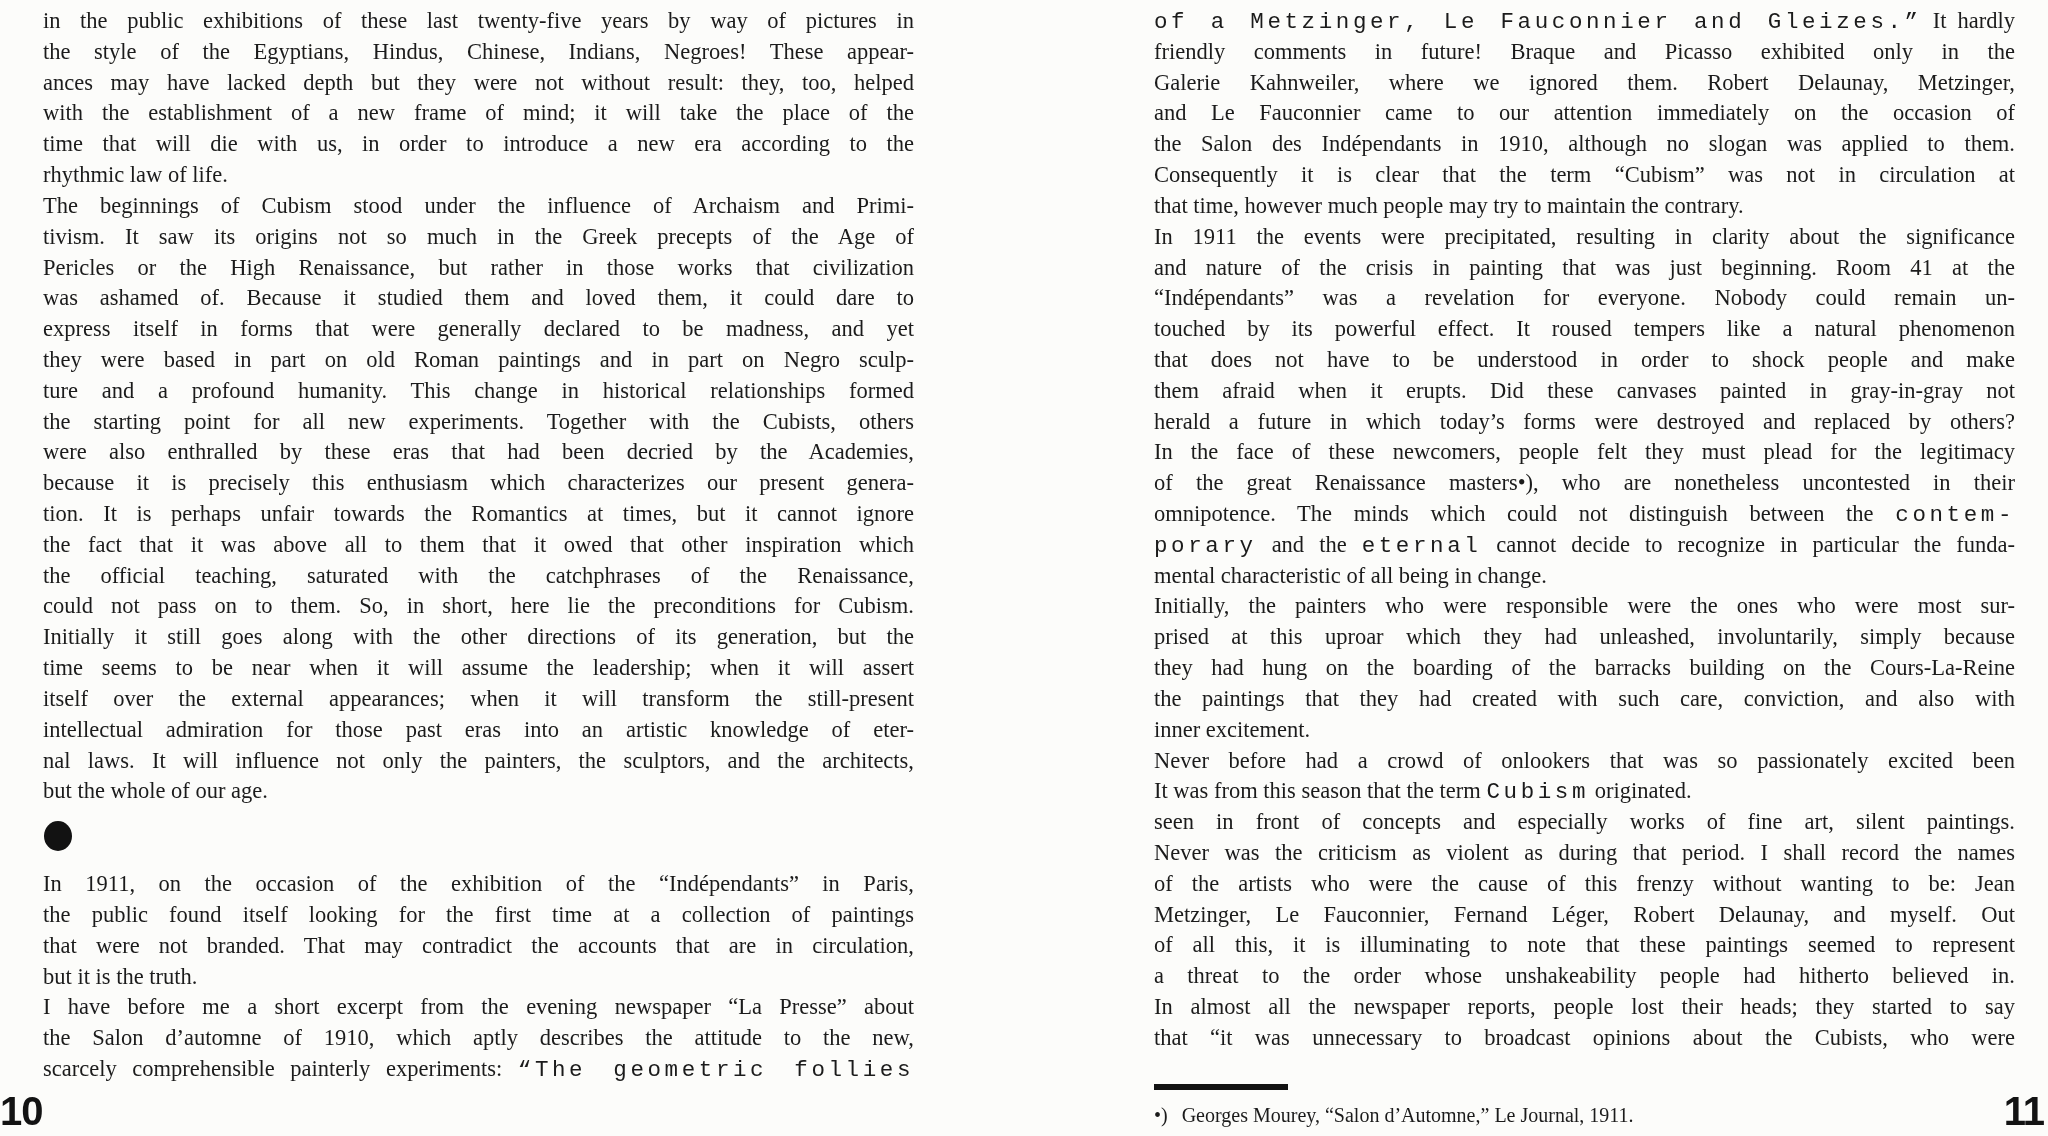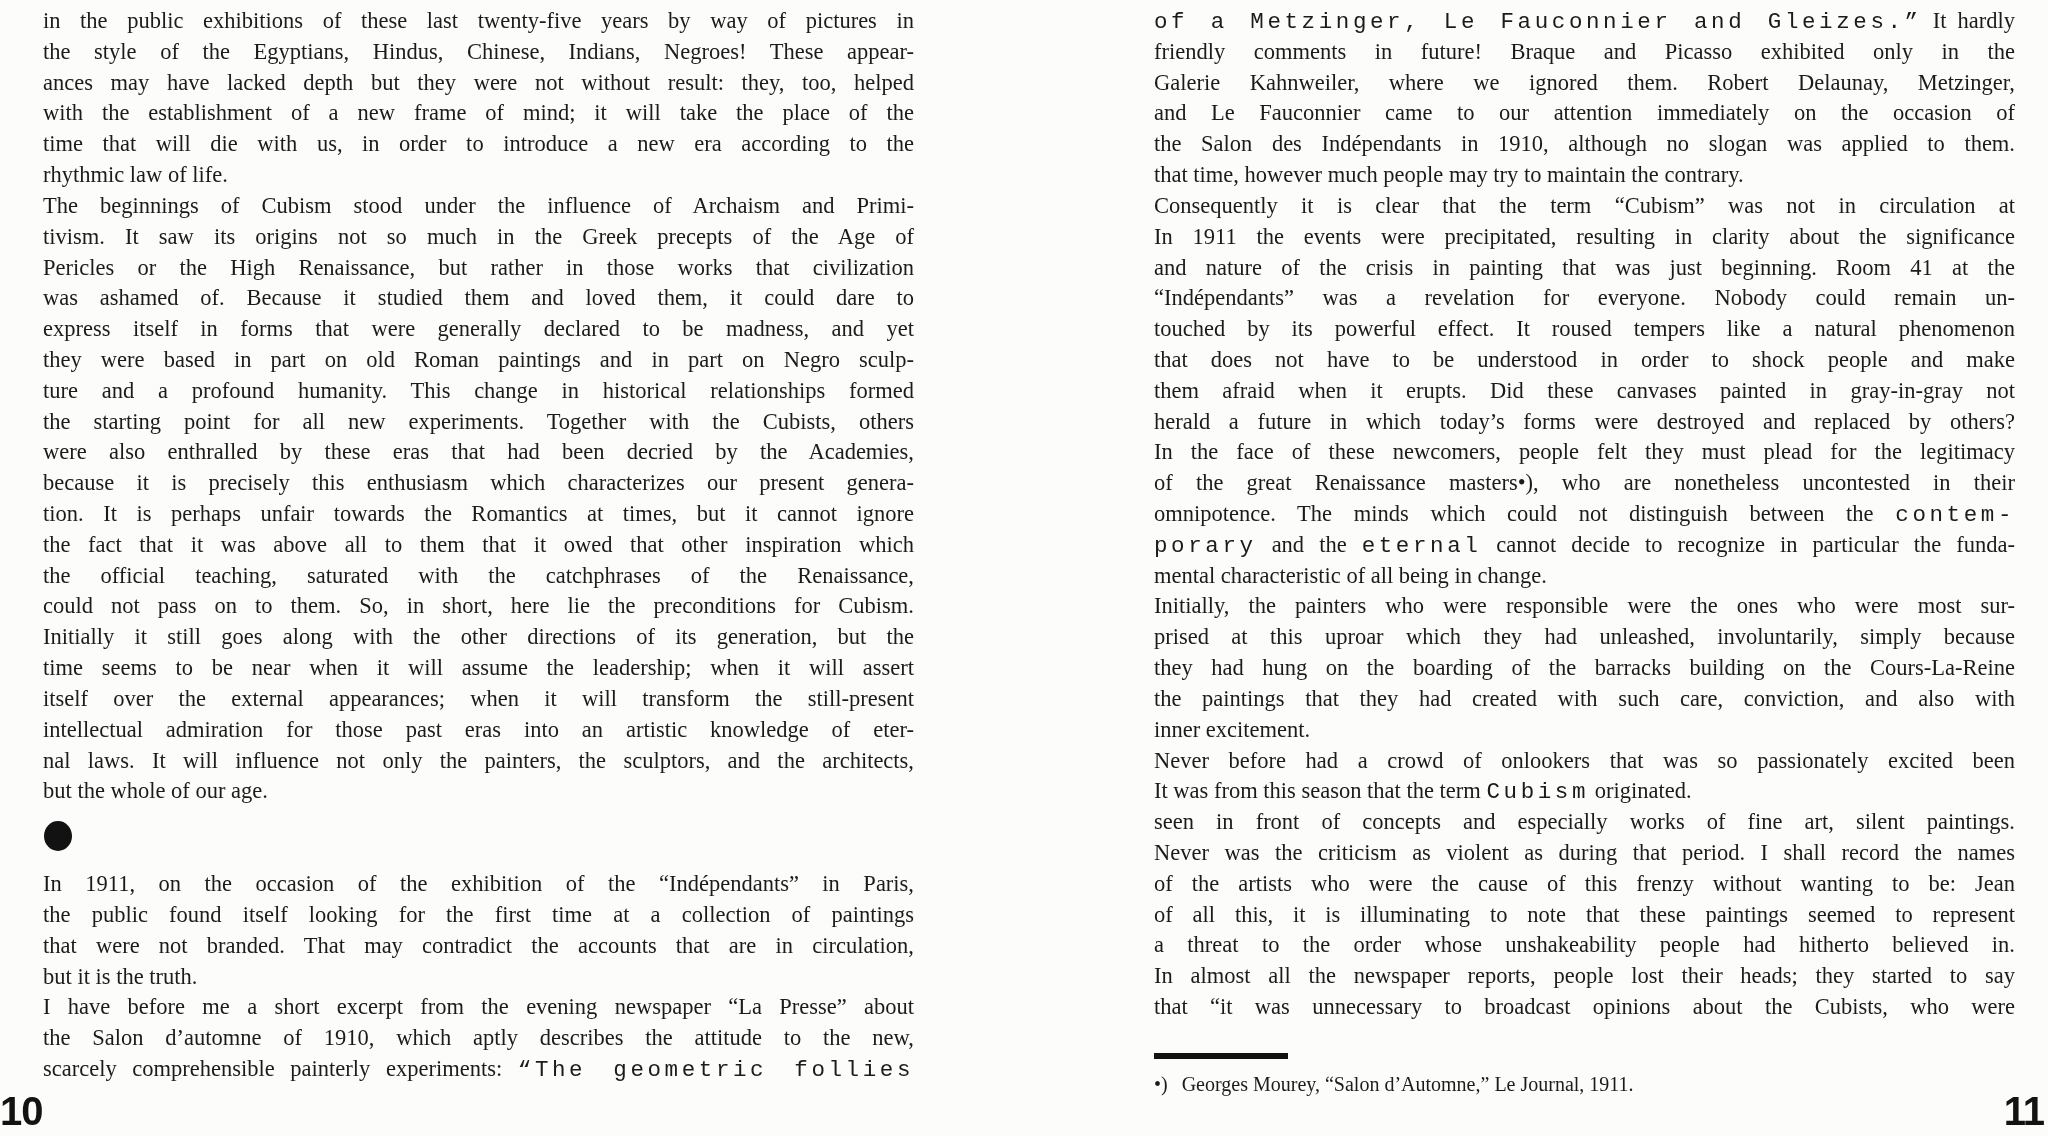--- a/index.html
+++ b/index.html
@@ -106,22 +106,22 @@
 </div>
 
 <div class="column col-right">
   <div>
 
   <div class="line"><span class="spaced">of a Metzinger, Le Fauconnier and Gleizes.”</span><span> It hardly presages</span></div>
       <div class="line">friendly comments in future! Braque and Picasso exhibited only in the</div>
       <div class="line">Galerie Kahnweiler, where we ignored them. Robert Delaunay, Metzinger,</div>
       <div class="line">and Le Fauconnier came to our attention immediately on the occasion of</div>
       <div class="line">the Salon des Indépendants in 1910, although no slogan was applied to them.</div>
+      <div class="line">Consequently it is clear that the term “Cubism” was not in circulation at</div>
       <div class="line end">that time, however much people may try to maintain the contrary.</div>
-      <div class="line">Consequently it is clear that the term “Cubism” was not in circulation at</div>
       <div class="line">In 1911 the events were precipitated, resulting in clarity about the significance</div>
       <div class="line">and nature of the crisis in painting that was just beginning. Room 41 at the</div>
       <div class="line">“Indépendants” was a revelation for everyone. Nobody could remain un-</div>
       <div class="line">touched by its powerful effect. It roused tempers like a natural phenomenon</div>
       <div class="line">that does not have to be understood in order to shock people and make</div>
       <div class="line">them afraid when it erupts. Did these canvases painted in gray-in-gray not</div>
       <div class="line">herald a future in which today’s forms were destroyed and replaced by others?</div>
       <div class="line">In the face of these newcomers, people felt they must plead for the legitimacy</div>
       <div class="line">of the great Renaissance masters•), who are nonetheless uncontested in their</div>
       <div class="line"><span>omnipotence. The minds which could not distinguish between the </span><span class="spaced">contem-</span></div>
@@ -130,20 +130,21 @@
       <div class="line">Initially, the painters who were responsible were the ones who were most sur-</div>
       <div class="line">prised at this uproar which they had unleashed, involuntarily, simply because</div>
       <div class="line">they had hung on the boarding of the barracks building on the Cours-La-Reine</div>
       <div class="line">the paintings that they had created with such care, conviction, and also with</div>
       <div class="line end">inner excitement.</div>
       <div class="line">Never before had a crowd of onlookers that was so passionately excited been</div>
       <div class="line end"><span>It was from this season that the term </span><span class="spaced">Cubism</span><span> originated.</span></div>
       <div class="line">seen in front of concepts and especially works of fine art, silent paintings.</div>
       <div class="line">Never was the criticism as violent as during that period. I shall record the names</div>
       <div class="line">of the artists who were the cause of this frenzy without wanting to be: Jean</div>
+      <div class="line">Metzinger, Le Fauconnier, Fernand Léger, Robert Delaunay, and myself. Out</div>
       <div class="line">of all this, it is illuminating to note that these paintings seemed to represent</div>
       <div class="line">a threat to the order whose unshakeability people had hitherto believed in.</div>
       <div class="line">In almost all the newspaper reports, people lost their heads; they started to say</div>
       <div class="line">that “it was unnecessary to broadcast opinions about the Cubists, who were</div>
     </div>
   <div class="footnote-rule"></div>
   <div class="footnote">
     <span class="fn-marker">•)</span><span>Georges Mourey, “Salon d’Automne,” Le Journal, 1911.</span>
   </div>
 </div>

